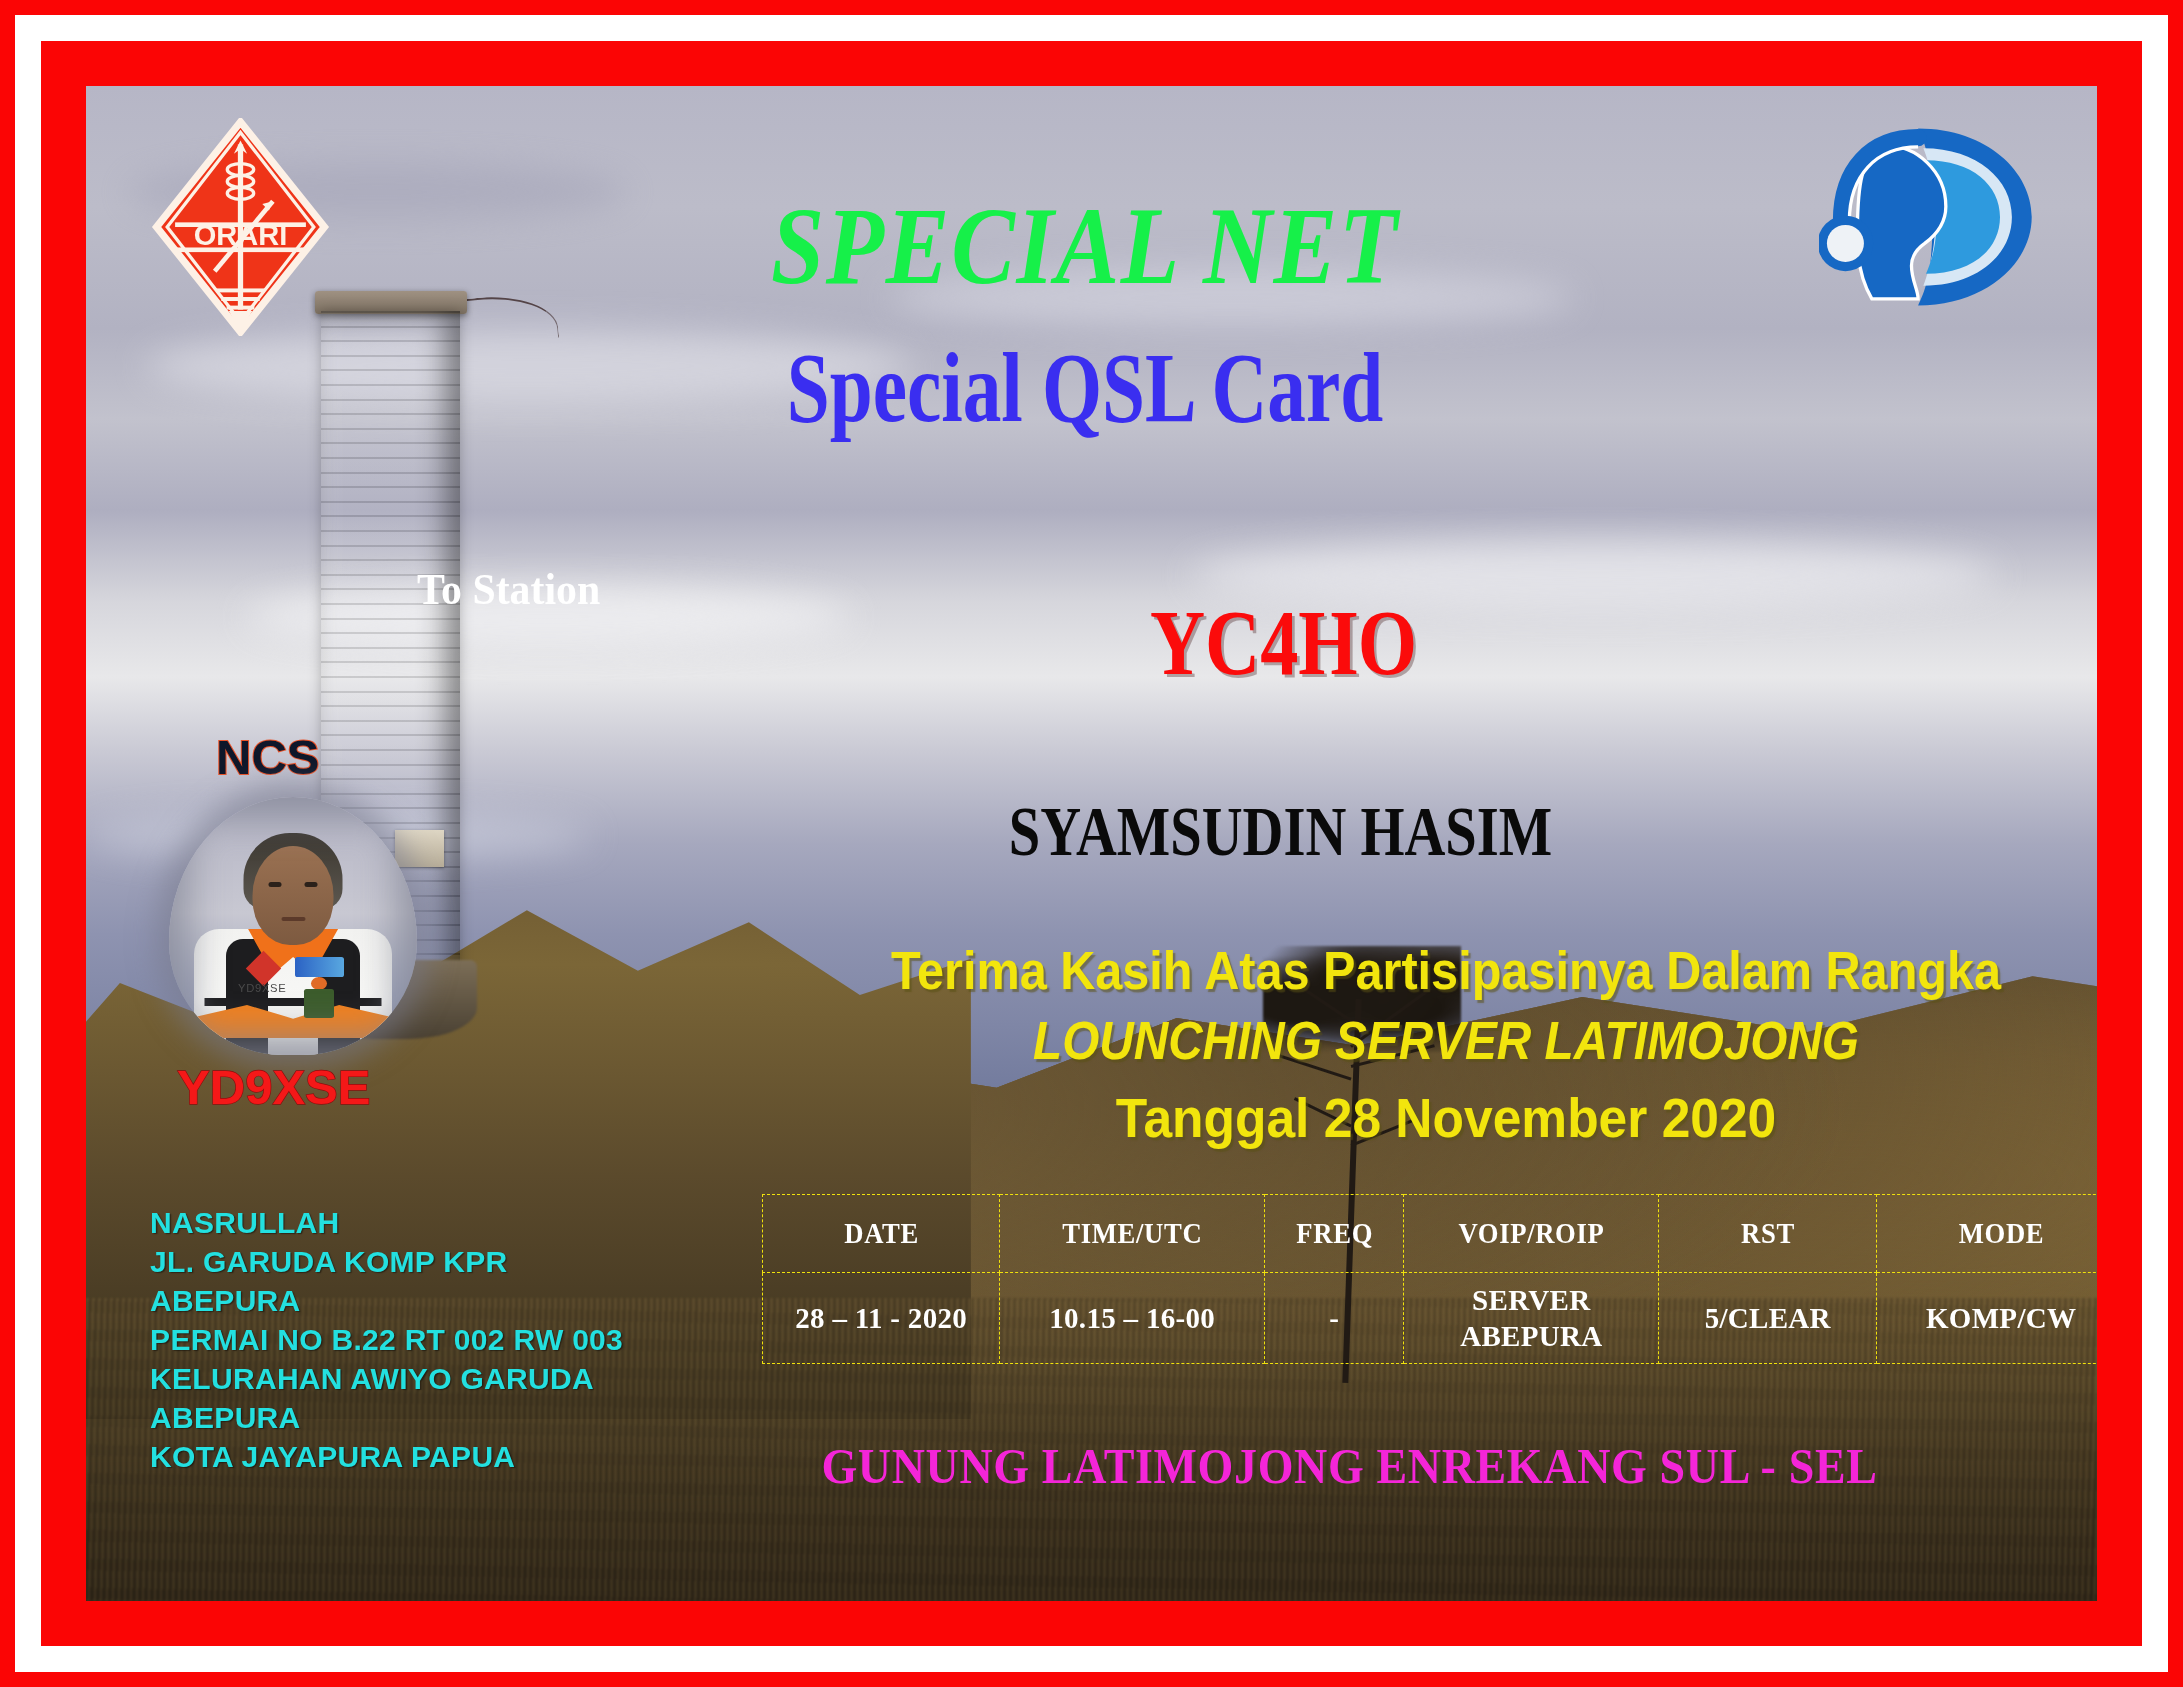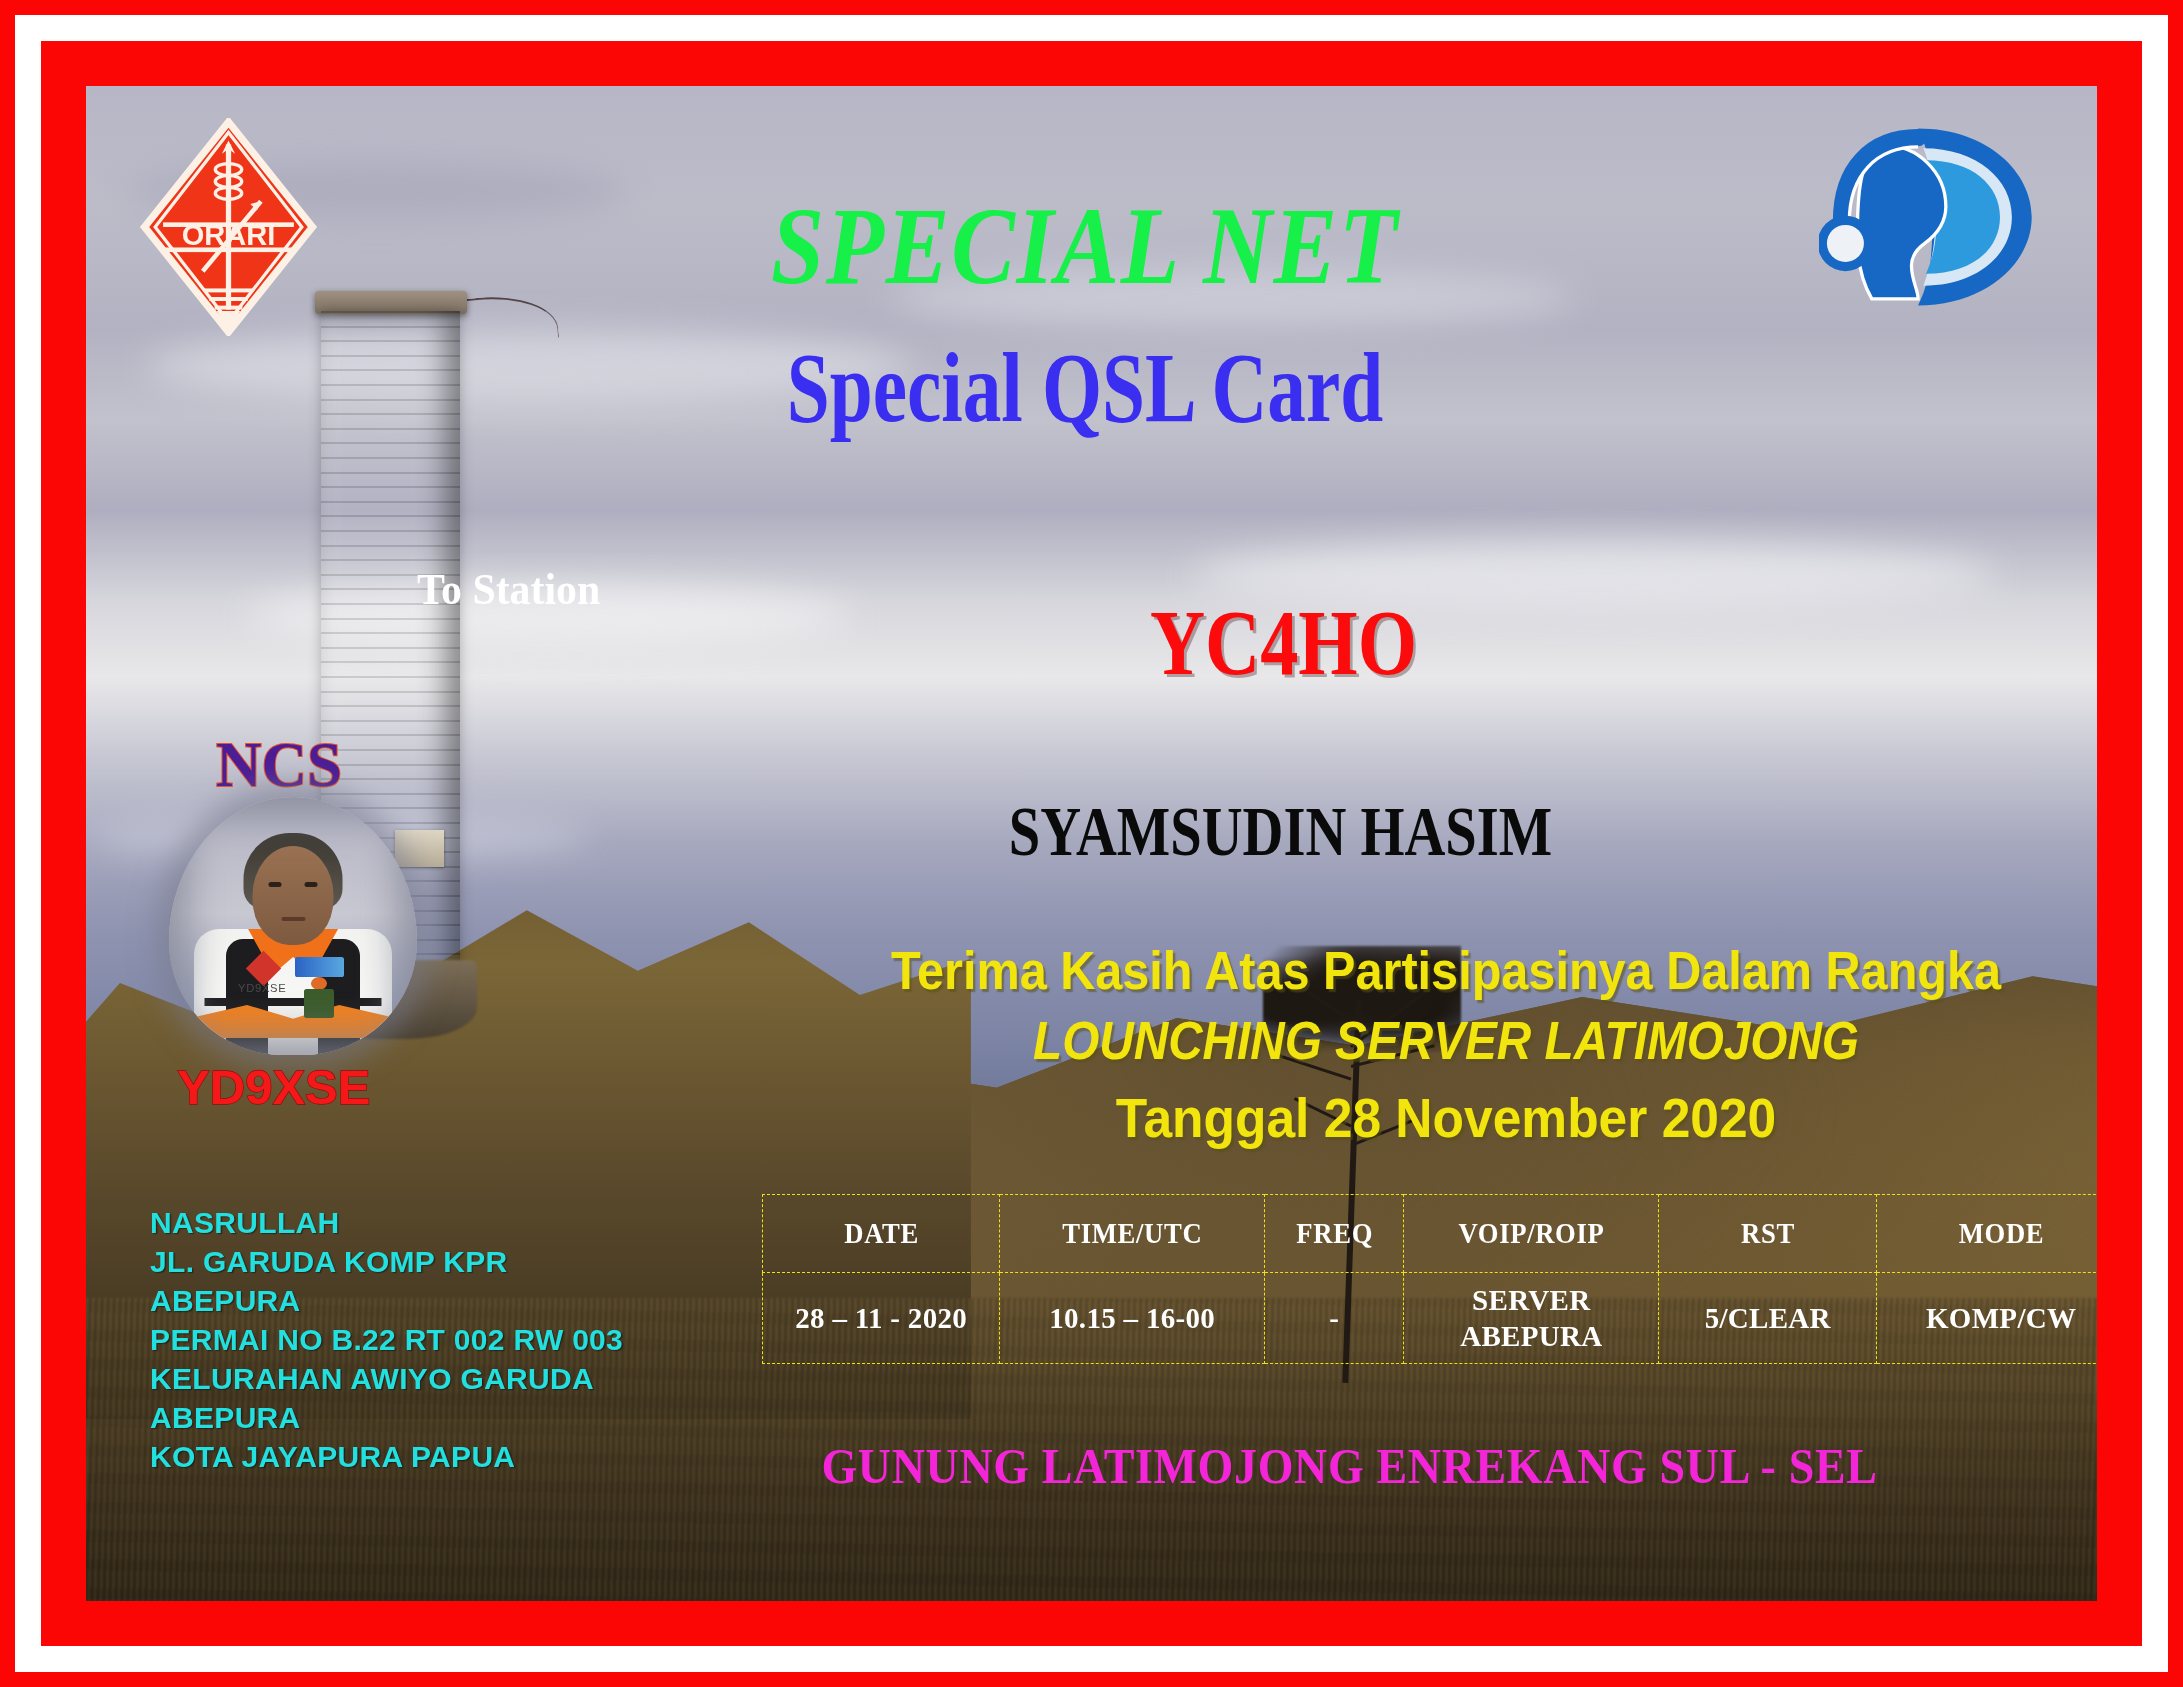--- a/index.html
+++ b/index.html
@@ -159,21 +159,21 @@
     position:absolute;left:13.2px;top:0;width:198px;height:106px;
     background:
       radial-gradient(ellipse at 20% 55%, #1d1812 0 22%, rgba(0,0,0,0) 60%),
       radial-gradient(ellipse at 45% 35%, #201a13 0 20%, rgba(0,0,0,0) 62%),
       radial-gradient(ellipse at 72% 58%, #1b1610 0 18%, rgba(0,0,0,0) 60%),
       radial-gradient(ellipse at 88% 30%, #241d15 0 16%, rgba(0,0,0,0) 58%);
     filter:blur(1px);
   }
 
   
-  .orari{position:absolute;left:53px;top:32px;width:179px;height:218px;}
+  .orari{position:absolute;left:65px;top:32px;width:179px;height:218px;}
   .orari svg{width:100%;height:100%;}
 
   
   .headset{position:absolute;left:1733px;top:33px;width:218px;height:192px;}
   .headset svg{width:100%;height:100%;}
 
   
   .t{position:absolute;white-space:nowrap;}
 
   .title-net{
@@ -228,22 +228,22 @@
     font-family:"Liberation Sans",sans-serif;
     font-size:56px;font-weight:bold;color:#f2e50d;
     transform:scaleX(.92);transform-origin:50% 50%;
     text-shadow:2.6px 2.6px 1.3px rgba(90,80,20,.55);
     margin:13.2px 0 0 0;
   }
 
   
   .ncs{
     left:130px;top:643px;
-    font-family:Liberation Serif, serif;
-    font-size:63px;font-weight:bold;color:#4c1d95;
+    font-family:Liberation Sans, sans-serif;
+    font-size:49px;font-weight:bold;color:#0f172a;
     -webkit-text-stroke:2px #e8532a;
     paint-order:stroke fill;
   }
   .op-photo{
     position:absolute;left:83px;top:711px;width:248px;height:258px;
     border-radius:50% 50% 46% 46%/ 56% 56% 44% 44%;
     overflow:hidden;
     box-shadow:0 0 26.5px 14.6px rgba(120,122,140,.55);
   }
   .op-bg{position:absolute;inset:0;background:linear-gradient(to bottom,#b4b4c4 0%,#c8c8d2 45%,#7f89a8 100%);}

